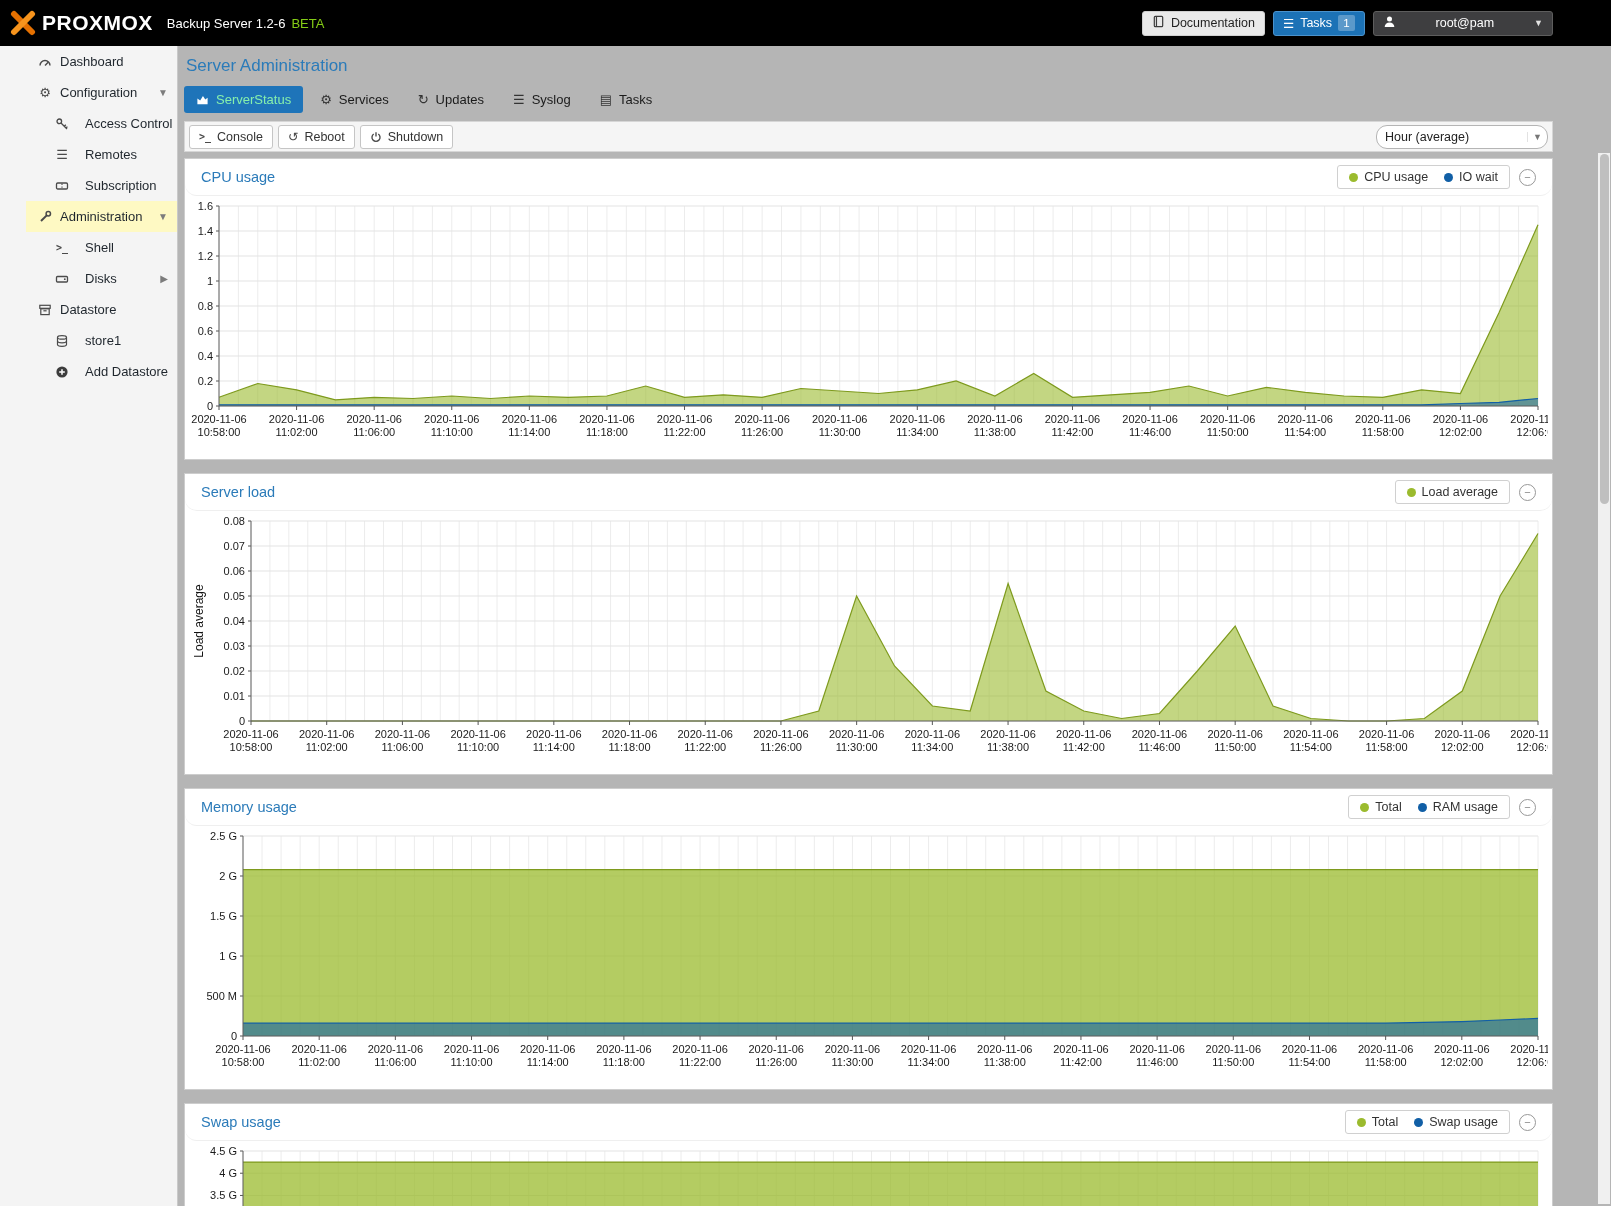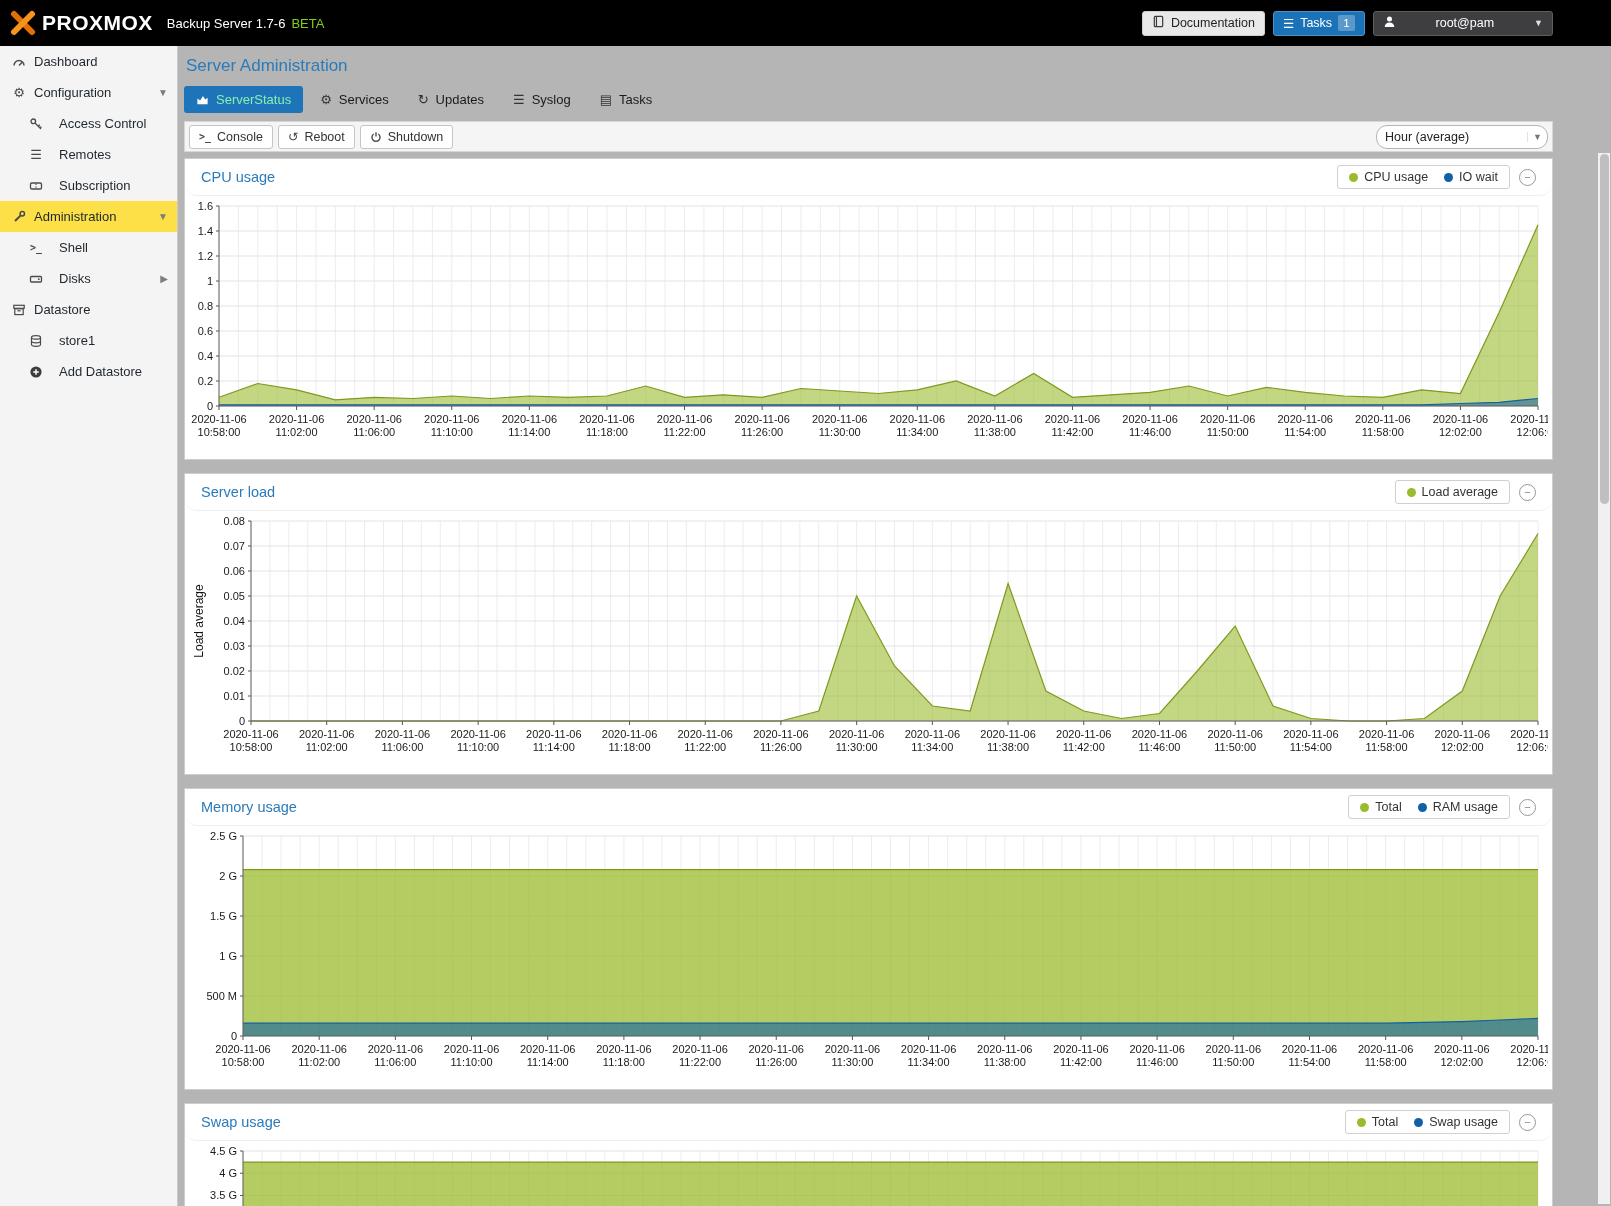--- a/index.html
+++ b/index.html
@@ -30,24 +30,24 @@
   .hbtn.tasks { background:#1c72b6; border-color:#4a92cc; color:#fff; }
   .hbtn.user { background:#3e3e40; border-color:#5d5d5d; color:#fff;gap:40px; }
   .badge { background:rgba(255,255,255,.28); border-radius:2px; padding:0 5px; font-size:11.5px; line-height:16px; }
   .caret { font-size:9px; opacity:.85; }
 
   
   .sidebar {
     position:absolute; top:46px; left:0; bottom:0; width:178px;
     background:#f4f4f4; border-right:1px solid #c9c9c9;
   }
-  .side-row { height:31px; display:flex; align-items:center; cursor:pointer; color:#1f262d; }
+  .side-row { height:31px; display:flex; align-items:center; cursor:pointer; color:#1f262d;margin-left:26px; }
   .side-row.lvl0 { padding-left:10px; }
   .side-row.lvl1 { padding-left:27px;gap:8px; }
-  .side-row.sel { background:#fde047; }
+  .side-row.sel { background:#fef9c3; }
   .side-row .ico { width:18px; display:flex; justify-content:center; color:#4a4a4a; font-size:13px; }
   .side-row .lbl { margin-left:6px; }
   .side-row .exp { margin-left:auto; margin-right:9px; color:#7c7c7c; font-size:10px; }
   .shell-glyph { font-family:"DejaVu Sans Mono","Liberation Mono",monospace; font-weight:bold; font-size:10px; color:#4a4a4a; }
 
   
   .main { position:absolute; top:46px; left:178px; right:0; bottom:0; padding:6px 58px 0 6px; }
   .page-title { color:#2b7bb9; font-size:17px; padding:4px 0 10px 2px; }
   .tabs { display:flex; gap:5px; height:27px; }
   .tab {
@@ -101,21 +101,21 @@
 <body>
 
 <div class="hdr">
   <div class="logo">
     <svg width="26" height="26" viewBox="0 0 26 26">
       <path d="M4 4 L22 22" stroke="#e57000" stroke-width="6" stroke-linecap="round"></path>
       <path d="M22 4 L4 22" stroke="#f7941d" stroke-width="6" stroke-linecap="round"></path>
     </svg>
     <span class="brand">PROXMOX</span>
   </div>
-  <span class="app-title">Backup Server 1.7-6</span>
+  <span class="app-title">Backup Server 1.2-6</span>
   <a class="beta">BETA</a>
 
   <div class="hdr-right">
     <div class="hbtn doc">
       <span class="t-ico">
         <svg width="13" height="13" viewBox="0 0 14 14">
             <rect x="2.5" y="1.5" width="9" height="11" rx="1" fill="none" stroke="#3c3c3c" stroke-width="1.3"></rect>
             <line x1="4.8" y1="1.5" x2="4.8" y2="12.5" stroke="#3c3c3c" stroke-width="1.3"></line>
           </svg>
       </span>

